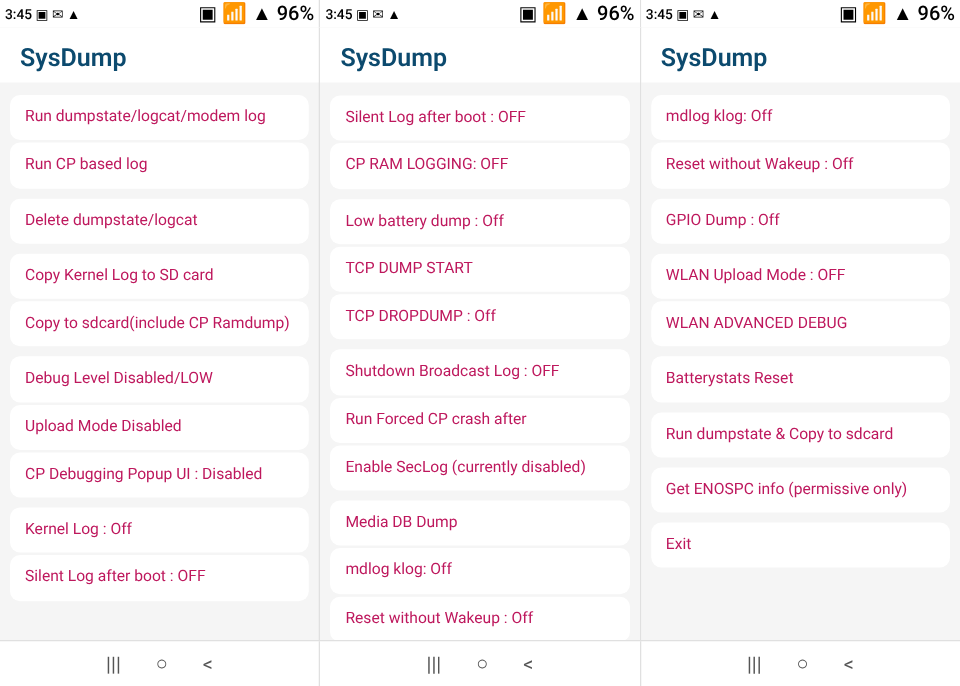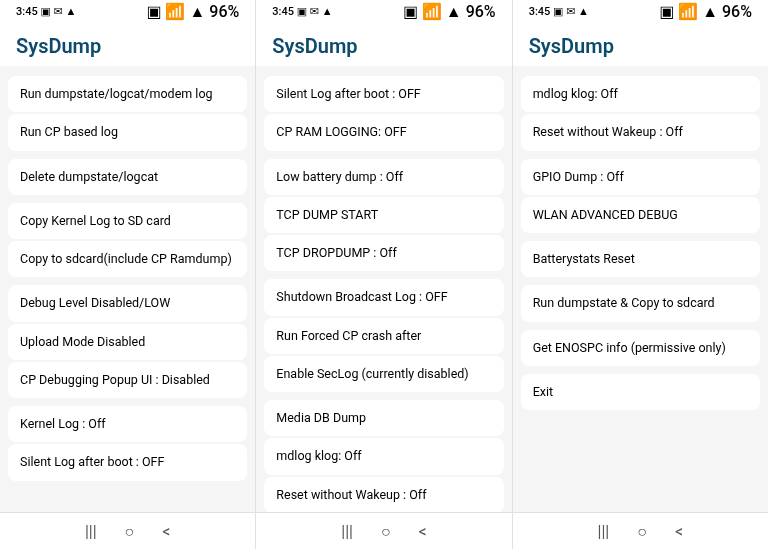--- a/index.html
+++ b/index.html
@@ -19,21 +19,21 @@
       background: #fff;
     }
 
     .status-bar {
       flex: 1;
       height: 22px;
       background: #fff;
       display: flex;
       align-items: center;
       justify-content: space-between;
-      padding: 0 16px;
+      padding: 0 4px;
       font-size: 11px;
       font-weight: 500;
       border-right: 1px solid #e0e0e0;
     }
     .status-bar:last-child { border-right: none; }
 
     .status-left { display: flex; align-items: center; gap: 3px; }
     .status-right { display: flex; align-items: center; gap: 2px; font-size: 16px; }
 
     .panels-container {
@@ -65,21 +65,21 @@
       overflow-y: auto;
       padding: 8px 0;
     }
 
     .menu-item {
       background: #fff;
       margin: 2px 8px;
       padding: 10px 12px;
       border-radius: 8px;
       font-size: 12.5px;
-      color: #000000;
+      color: #be185d;
       line-height: 1.3;
     }
 
     .menu-item.separator-top {
       margin-top: 8px;
     }
 
     .nav-bar {
       display: flex;
       width: 100%;
@@ -158,20 +158,21 @@
       <div class="menu-item">Reset without Wakeup : Off</div>
     </div>
   </div>
 
   <div class="panel">
     <div class="panel-header">SysDump</div>
     <div class="panel-content">
       <div class="menu-item">mdlog klog: Off</div>
       <div class="menu-item">Reset without Wakeup : Off</div>
       <div class="menu-item separator-top">GPIO Dump : Off</div>
+      <div class="menu-item separator-top">WLAN Upload Mode : OFF</div>
       <div class="menu-item">WLAN ADVANCED DEBUG</div>
       <div class="menu-item separator-top">Batterystats Reset</div>
       <div class="menu-item separator-top">Run dumpstate &amp; Copy to sdcard</div>
       <div class="menu-item separator-top">Get ENOSPC info (permissive only)</div>
       <div class="menu-item separator-top">Exit</div>
     </div>
   </div>
 
 </div>
 

